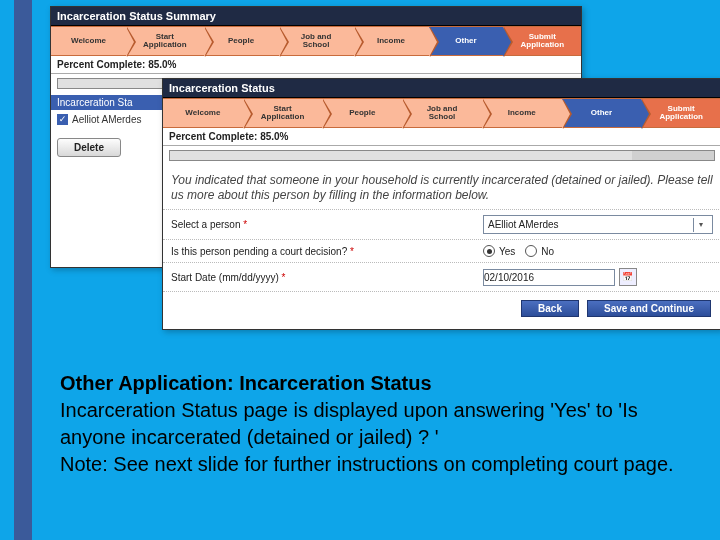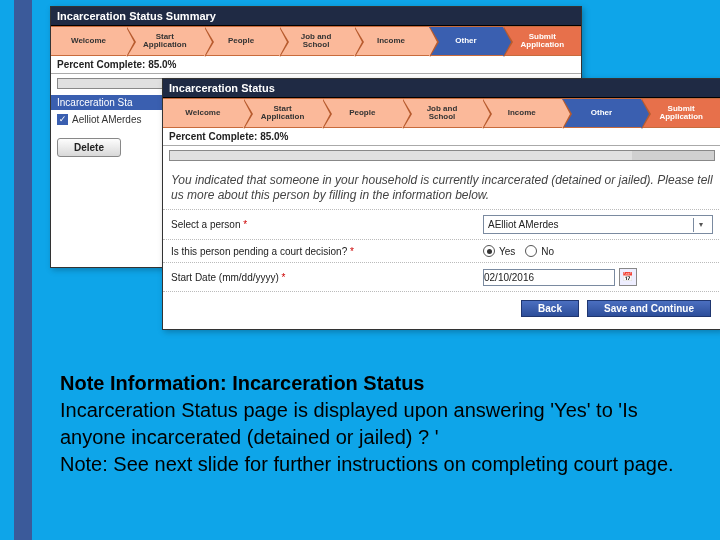--- a/index.html
+++ b/index.html
@@ -165,17 +165,17 @@
 
       <div class="btnbar">
         <span class="bluebtn">Back</span>
         <span class="bluebtn">Save and Continue</span>
       </div>
     </div>
 
   </div>
 
   <div class="caption">
-    <div class="h">Note Information: Incarceration Status</div>
+    <div class="h">Other Application: Incarceration Status</div>
     <div>Incarceration Status page is displayed upon answering 'Yes' to 'Is anyone incarcerated (detained or jailed) ? '</div>
     <div>Note: See next slide for further instructions on completing court page.</div>
   </div>
 </div>
 
 </body></html>

